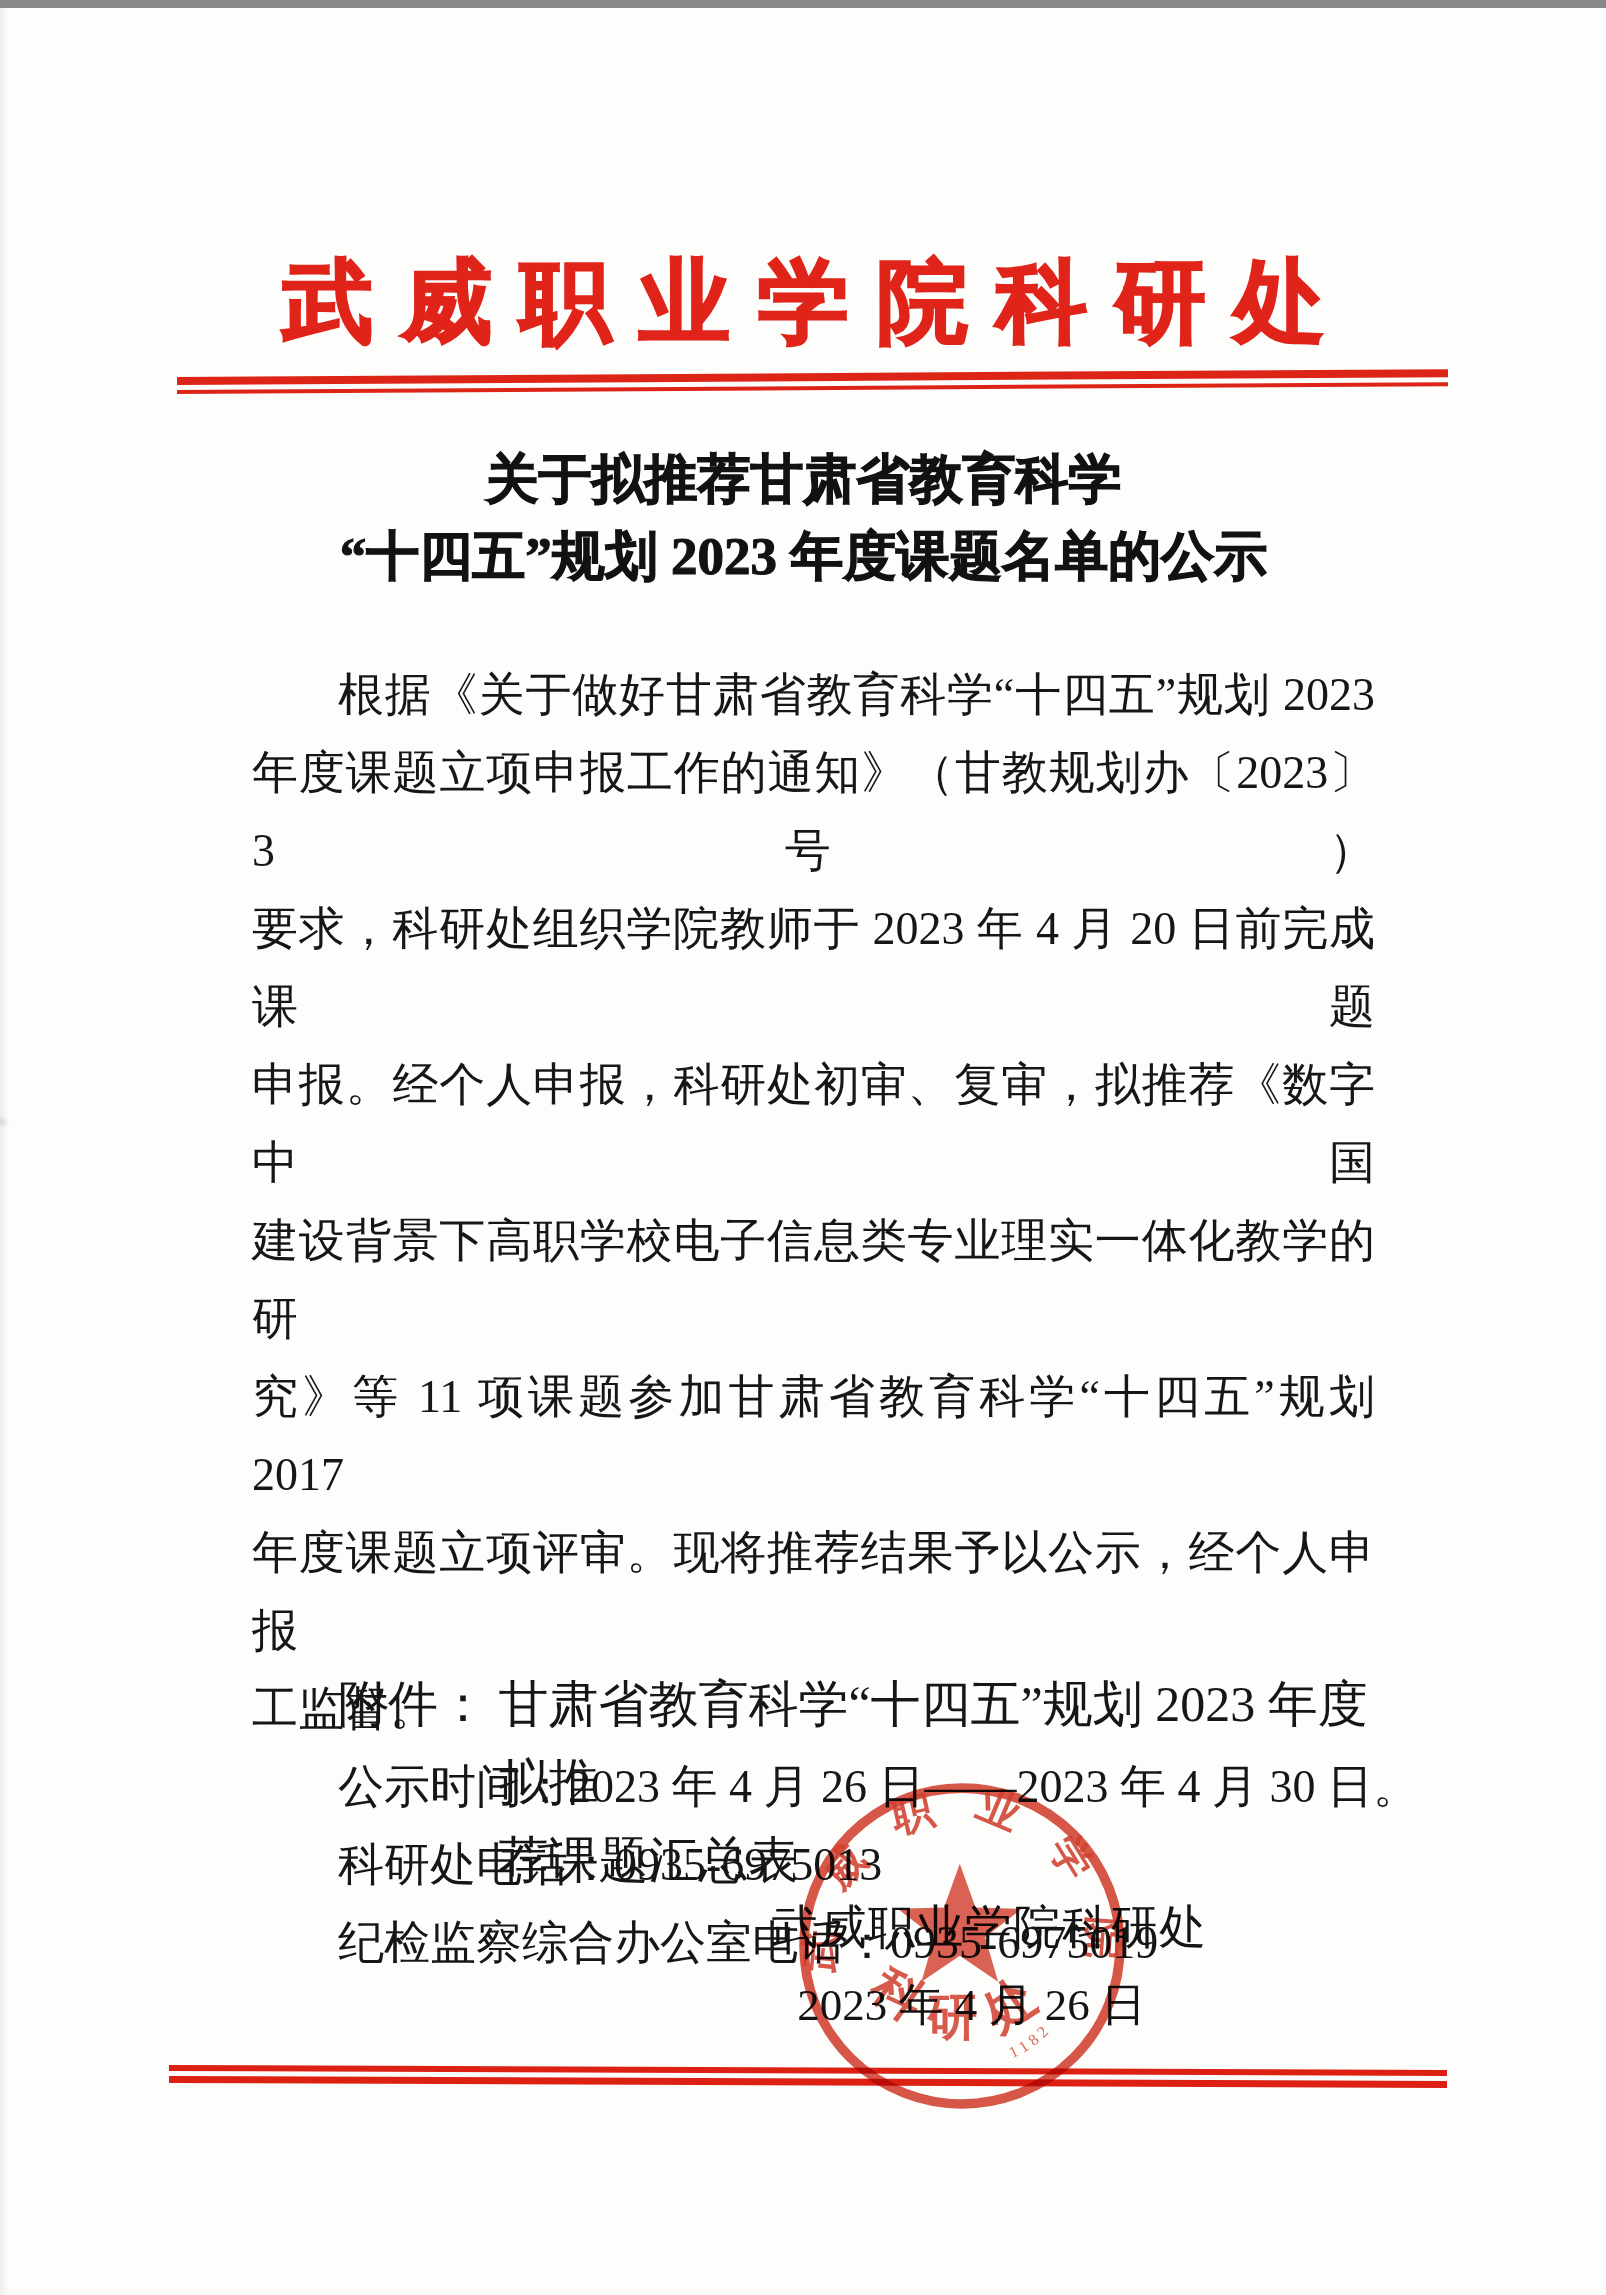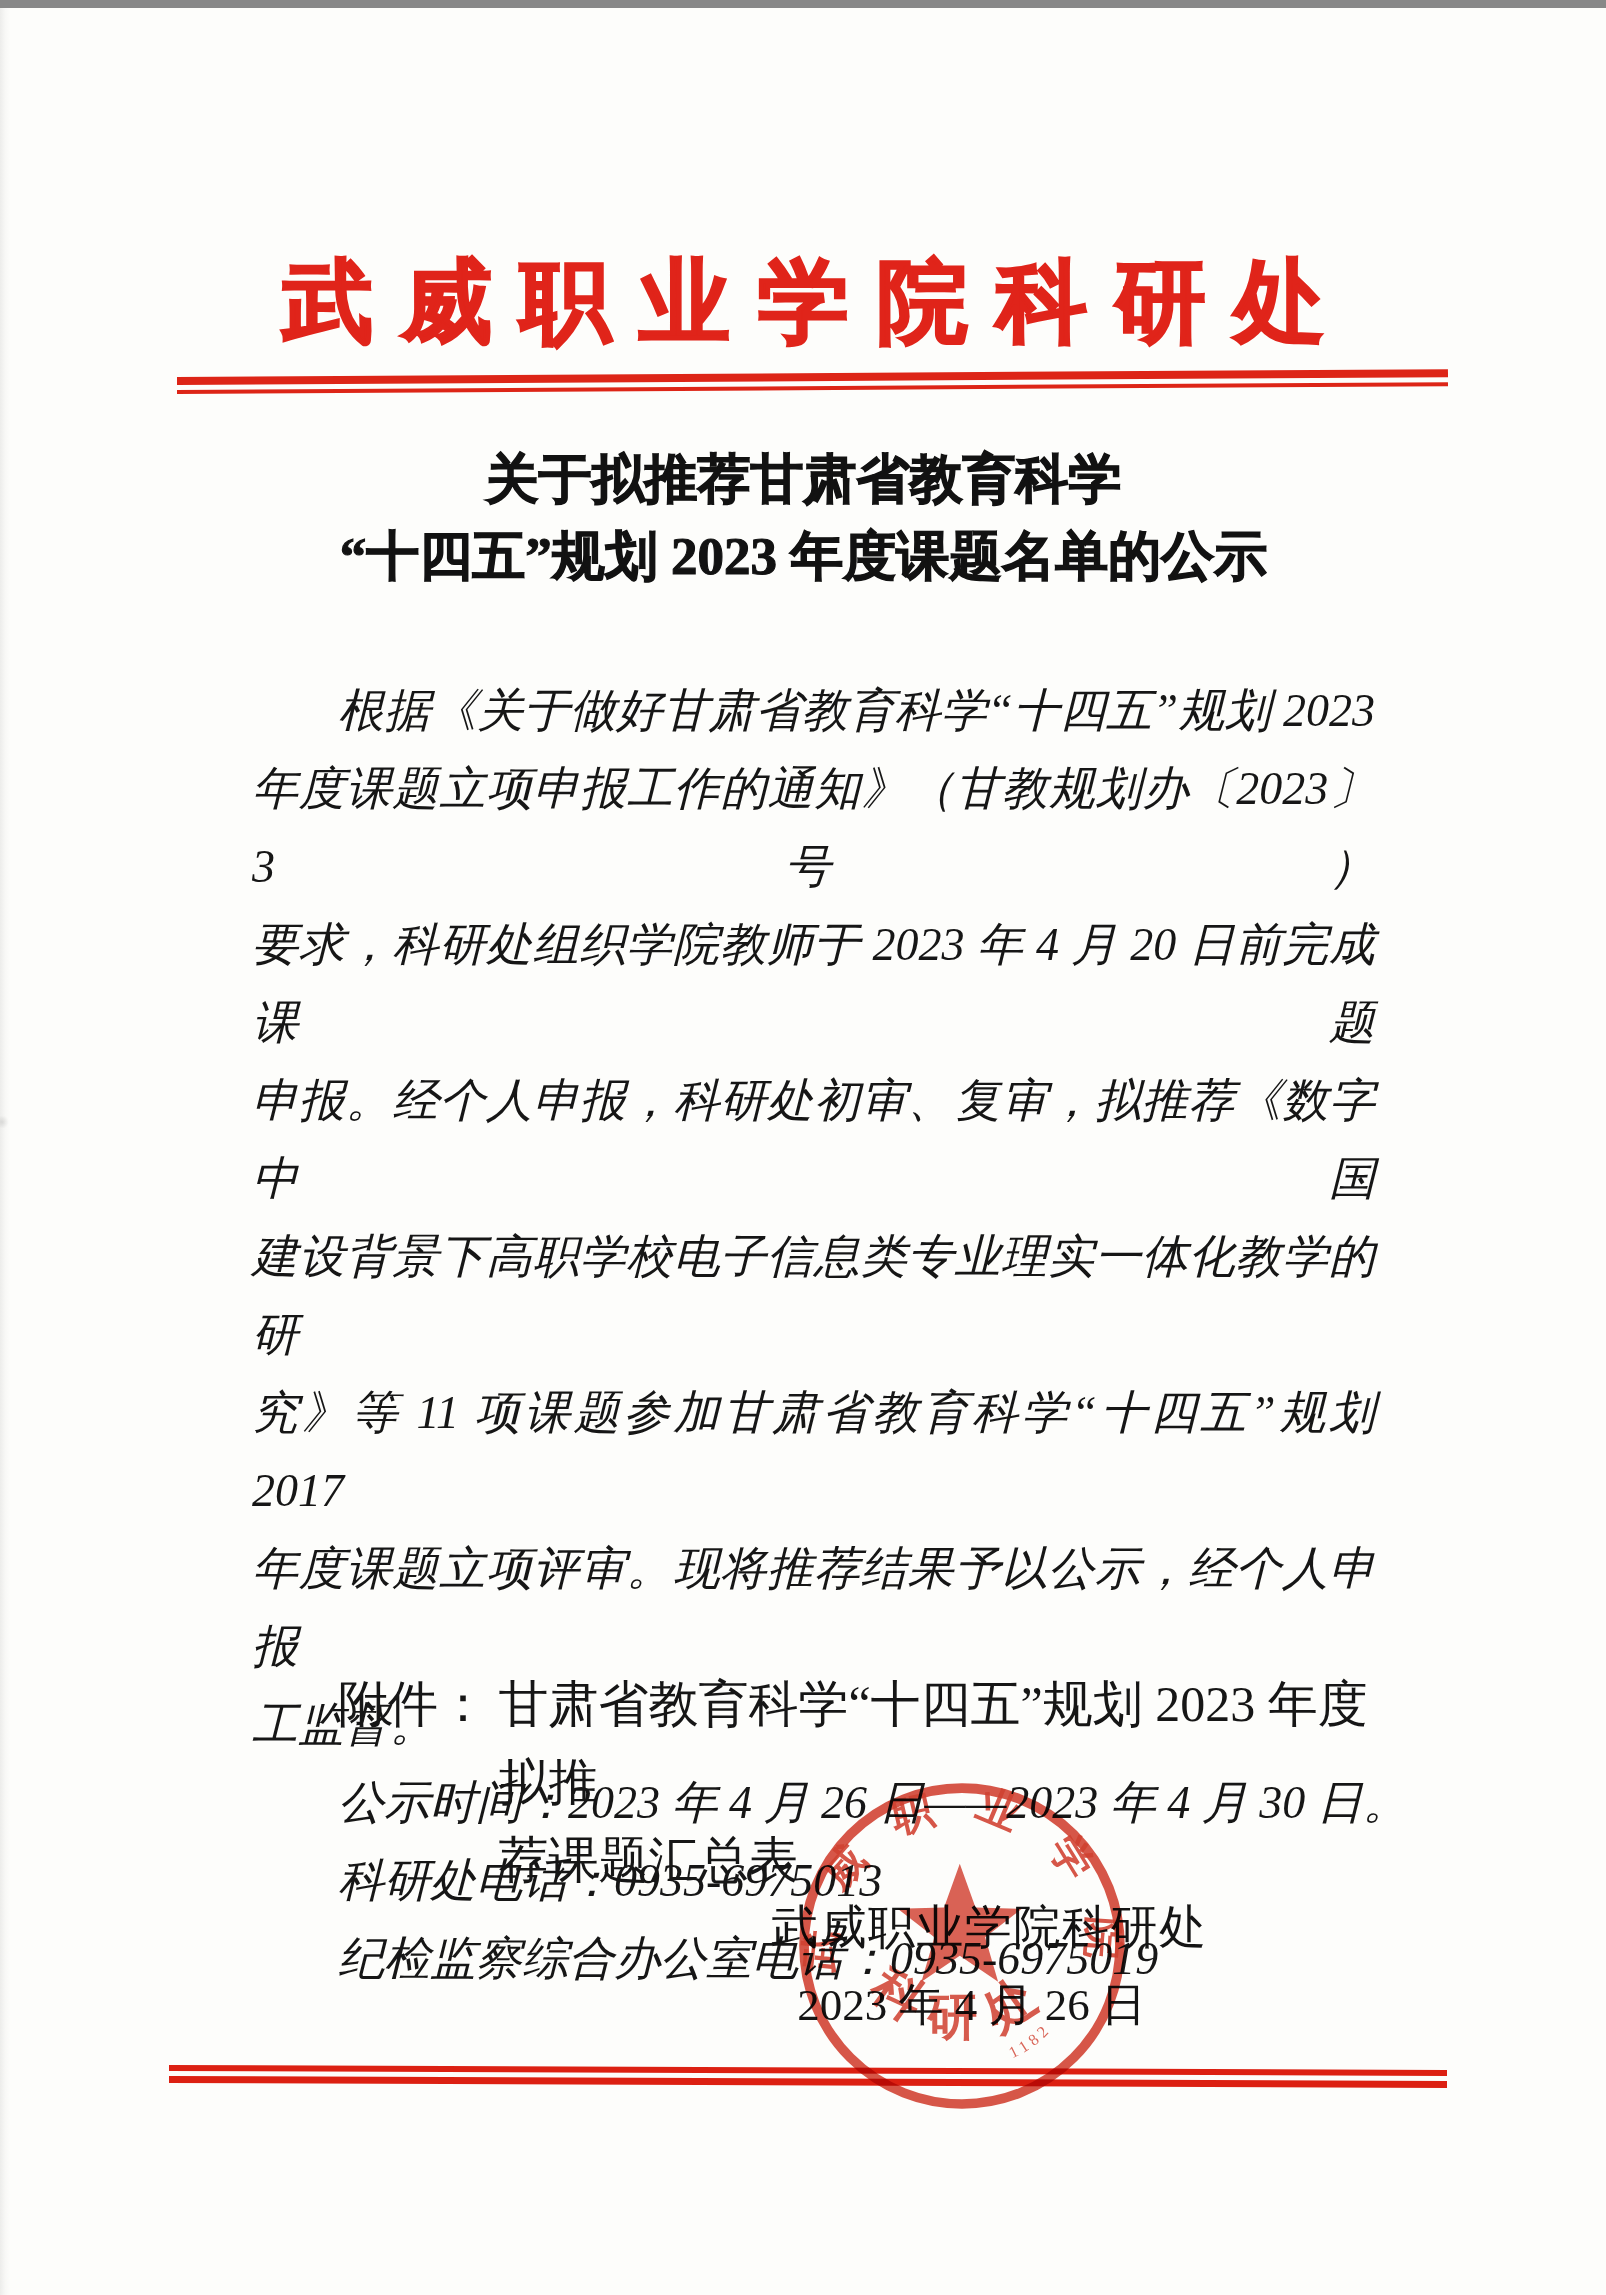--- a/index.html
+++ b/index.html
@@ -31,22 +31,22 @@
   .doc-title{
     position:absolute;left:0;width:100%;text-align:center;
     font-size:53px;line-height:68px;font-weight:700;
     color:#121212;
     -webkit-text-stroke:1.1px #121212;
   }
   .doc-title.l1{top:437px;}
   .doc-title.l2{top:514px;}
   
   .body-block{
-    position:absolute;left:252px;top:664px;width:1123px;
-    font-size:46px;line-height:78px;color:#161616;font-style:italic;
+    position:absolute;left:252px;top:648px;width:1123px;
+    font-size:46px;line-height:78px;color:#161616;
   }
   .bline{width:1123px;white-space:nowrap;}
   .bline.just{text-align:justify;text-align-last:justify;white-space:normal;}
   .bline.indent{text-indent:86px;}
   .bline.center-ish{padding-left:321px;box-sizing:border-box;}
   
   .attach-block{
     position:absolute;left:252px;top:1657px;width:1123px;
     font-size:50px;line-height:78px;color:#161616;
   }

